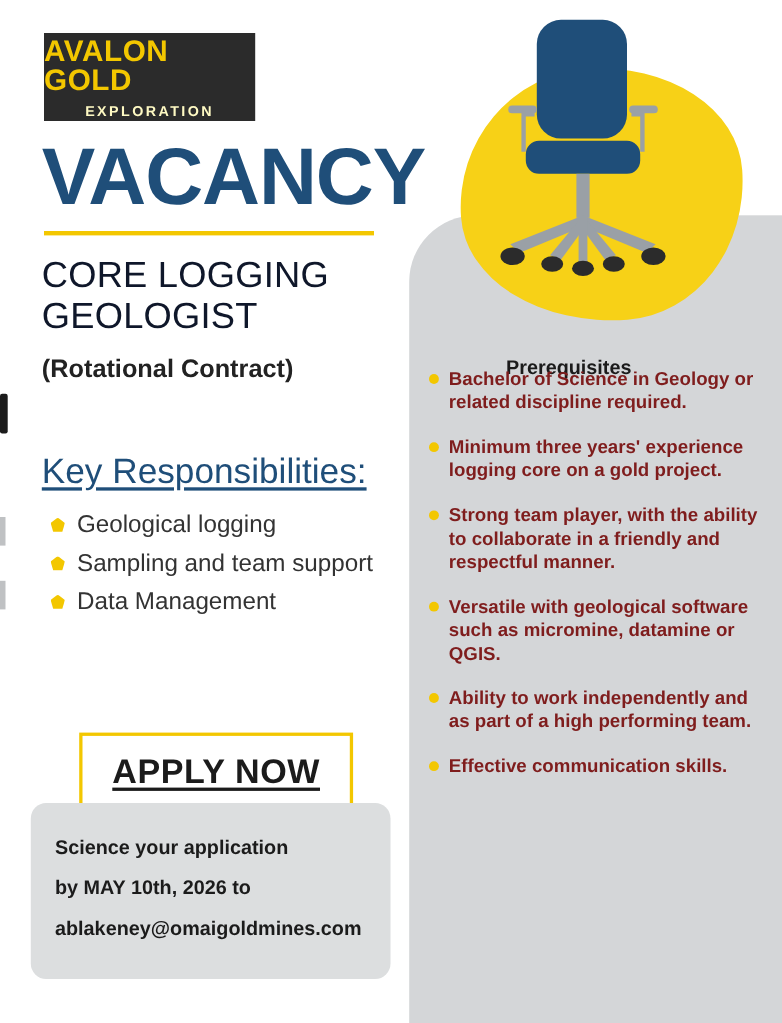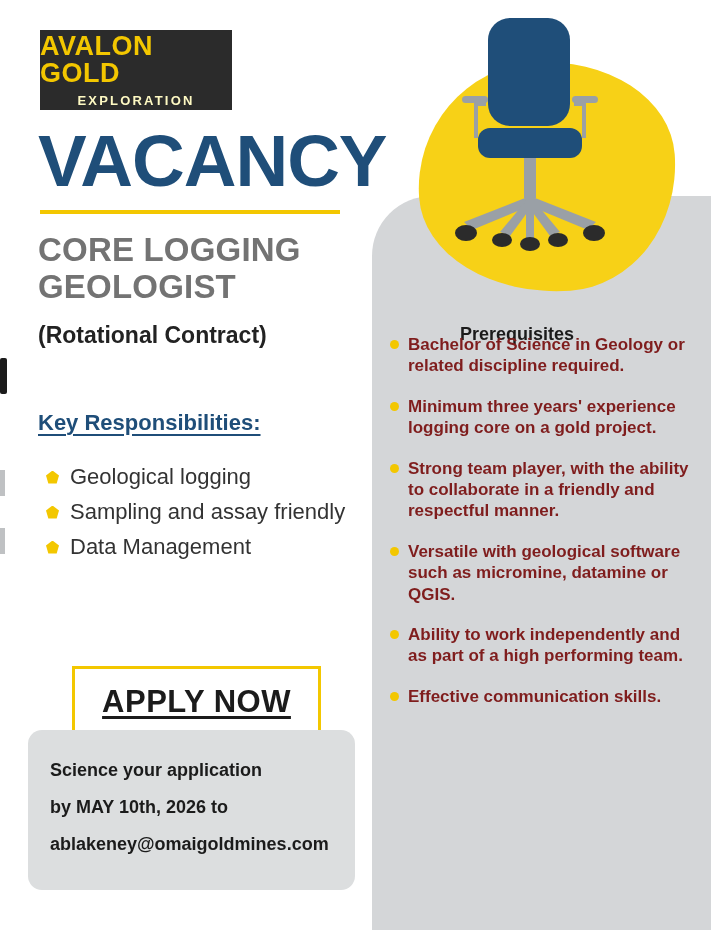--- a/index.html
+++ b/index.html
@@ -103,39 +103,39 @@
     width: 300px;
     height: 4px;
     background: #f3c700;
   }
   .job-title {
     position: absolute;
     left: 38px;
     top: 232px;
     width: 330px;
     font-size: 33px;
-    font-weight: bold;
-    color: #737373;
+    font-weight: normal;
+    color: #0f172a;
     line-height: 1.12;
     letter-spacing: 0.2px;
   }
   .contract {
     position: absolute;
     left: 38px;
     top: 322px;
     font-size: 23px;
     font-weight: bold;
     color: #222222;
   }
   .resp-heading {
     position: absolute;
     left: 38px;
     top: 410px;
-    font-size: 22px;
-    font-weight: bold;
+    font-size: 32px;
+    font-weight: normal;
     color: #1f4e79;
     text-decoration: underline;
     text-underline-offset: 4px;
   }
   .resp-list {
     position: absolute;
     left: 30px;
     top: 448px;
     width: 340px;
     list-style: none;
@@ -309,21 +309,21 @@
   <div class="contract">(Rotational Contract)</div>
 
   <div class="resp-heading">Key Responsibilities:</div>
   <ul class="resp-list">
     <li>
       <span class="pent"></span>
       <span>Geological logging</span>
     </li>
     <li>
       <span class="pent"></span>
-      <span>Sampling and assay friendly</span>
+      <span>Sampling and team support</span>
     </li>
     <li>
       <span class="pent"></span>
       <span>Data Management</span>
     </li>
   </ul>
 
   <div class="apply-box">
     <span class="apply-text">APPLY NOW</span>
   </div>

